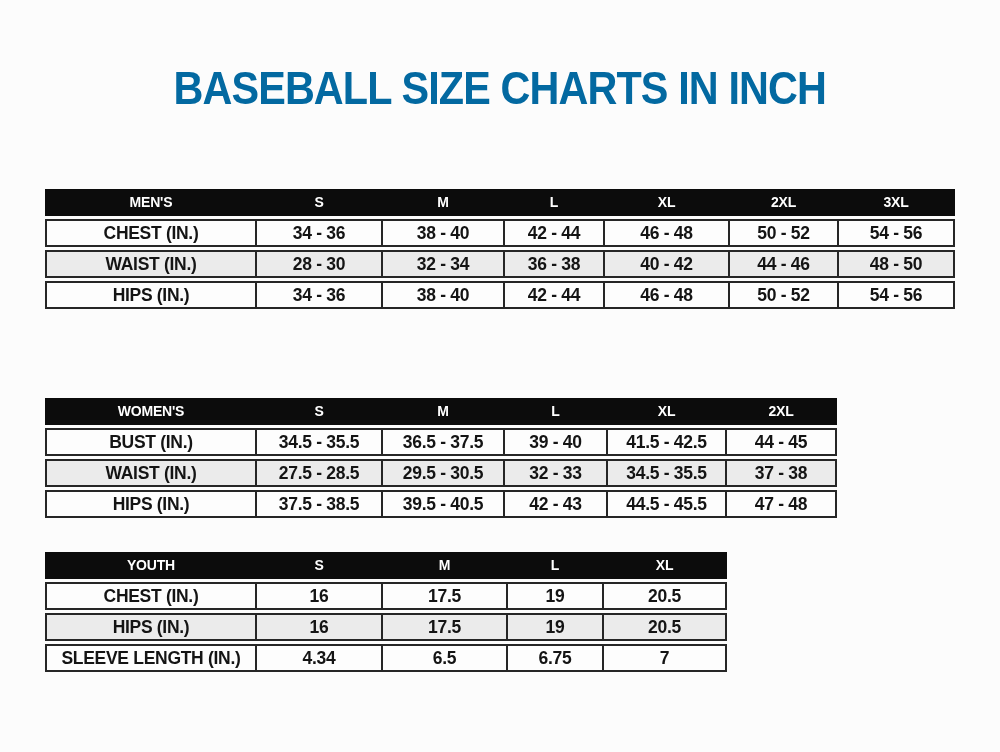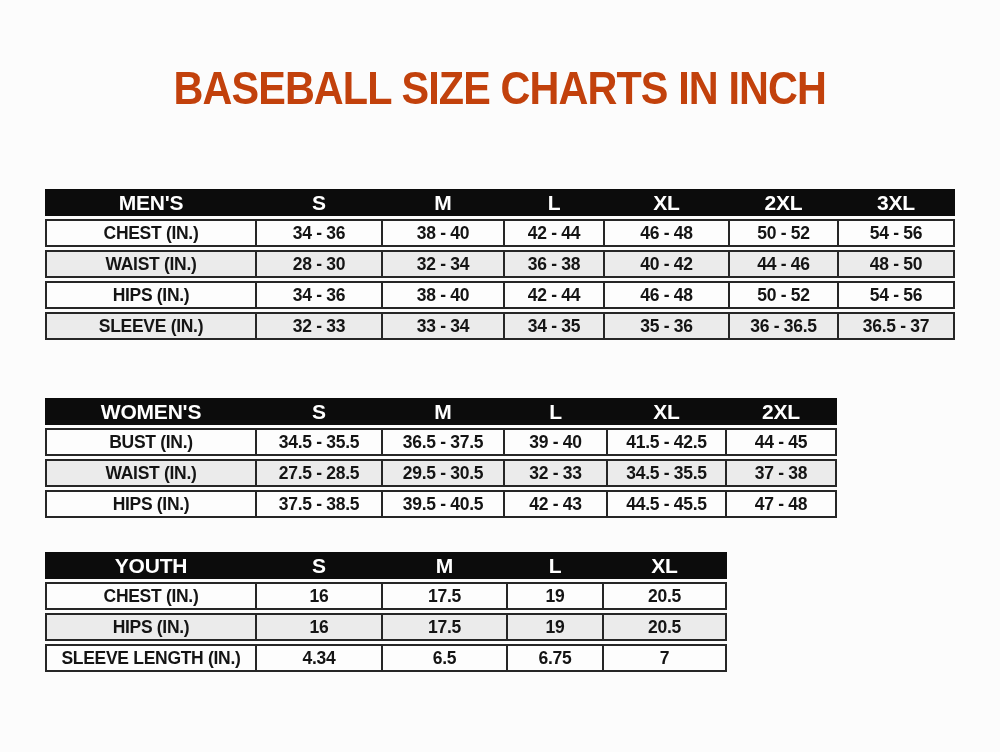--- a/index.html
+++ b/index.html
@@ -24,40 +24,40 @@
   h1.page-title {
     position: absolute;
     top: 64px;
     left: 0;
     width: 1000px;
     margin: 0;
     text-align: center;
     font-size: 47px;
     line-height: 47px;
     font-weight: bold;
-    color: #c2410c;
+    color: #0369a1;
     letter-spacing: -1px;
     white-space: nowrap;
   }
   h1.page-title .title-inner {
     display: inline-block;
     transform: scaleX(0.88);
     transform-origin: center;
   }
   .table-wrap { position: absolute; }
   table.size-table {
     border-collapse: separate;
     border-spacing: 0 3px;
     table-layout: fixed;
     margin-top: -3px; 
   }
   table.size-table th {
     background: var(--header-bg);
     color: var(--header-text);
-    font-size: 21px;
+    font-size: 14px;
     font-weight: bold;
     text-align: center;
     vertical-align: middle;
     height: 19px;
     line-height: 19px;
     padding: 2px 16px;
     letter-spacing: -0.2px;
     border-top: 2px solid var(--header-bg);
     border-bottom: 2px solid var(--header-bg);
     border-left: 2px solid var(--header-bg);
@@ -131,29 +131,20 @@
         </tr>
         <tr>
           <td>HIPS (IN.)</td>
           <td>34 - 36</td>
           <td>38 - 40</td>
           <td>42 - 44</td>
           <td>46 - 48</td>
           <td>50 - 52</td>
           <td>54 - 56</td>
         </tr>
-        <tr>
-          <td>SLEEVE (IN.)</td>
-          <td>32 - 33</td>
-          <td>33 - 34</td>
-          <td>34 - 35</td>
-          <td>35 - 36</td>
-          <td>36 - 36.5</td>
-          <td>36.5 - 37</td>
-        </tr>
       </tbody>
     </table>
   </div>
 <div class="table-wrap" style="left: 45px; top: 398px;">
     <table class="size-table" style="width: 792px;">
       <colgroup>
         <col style="width: 210px;">
         <col style="width: 126px;">
         <col style="width: 122px;">
         <col style="width: 103px;">

